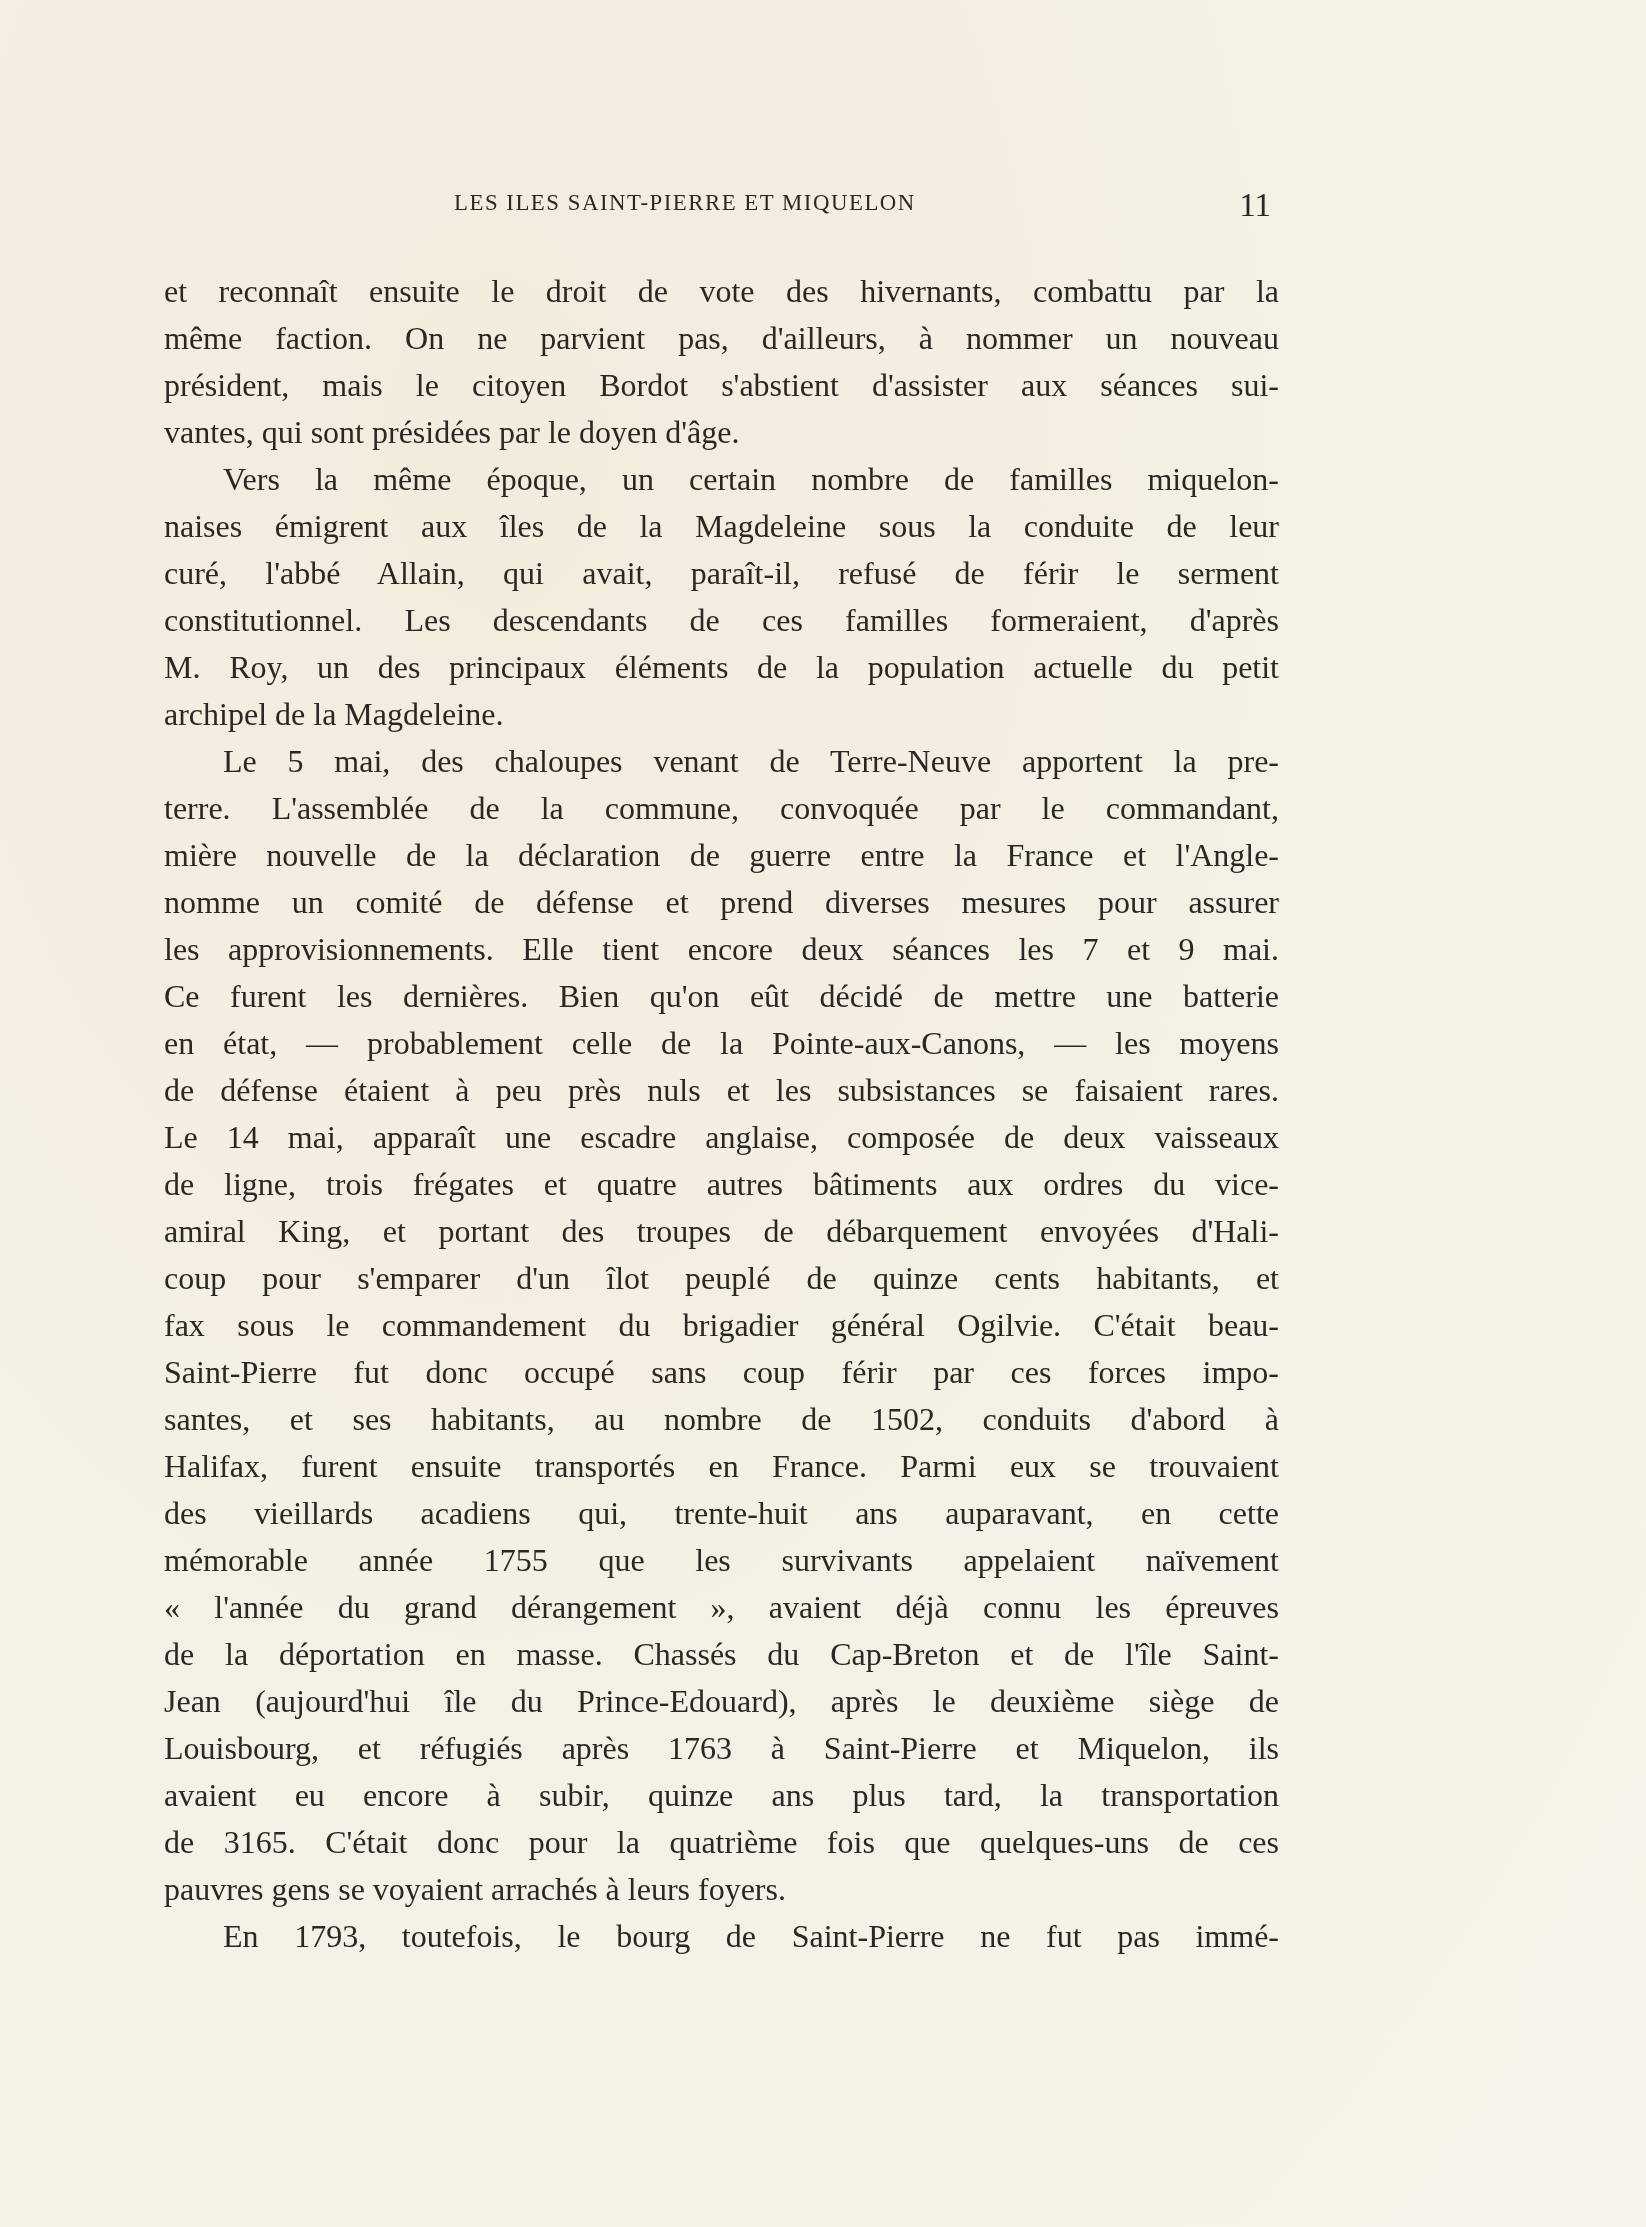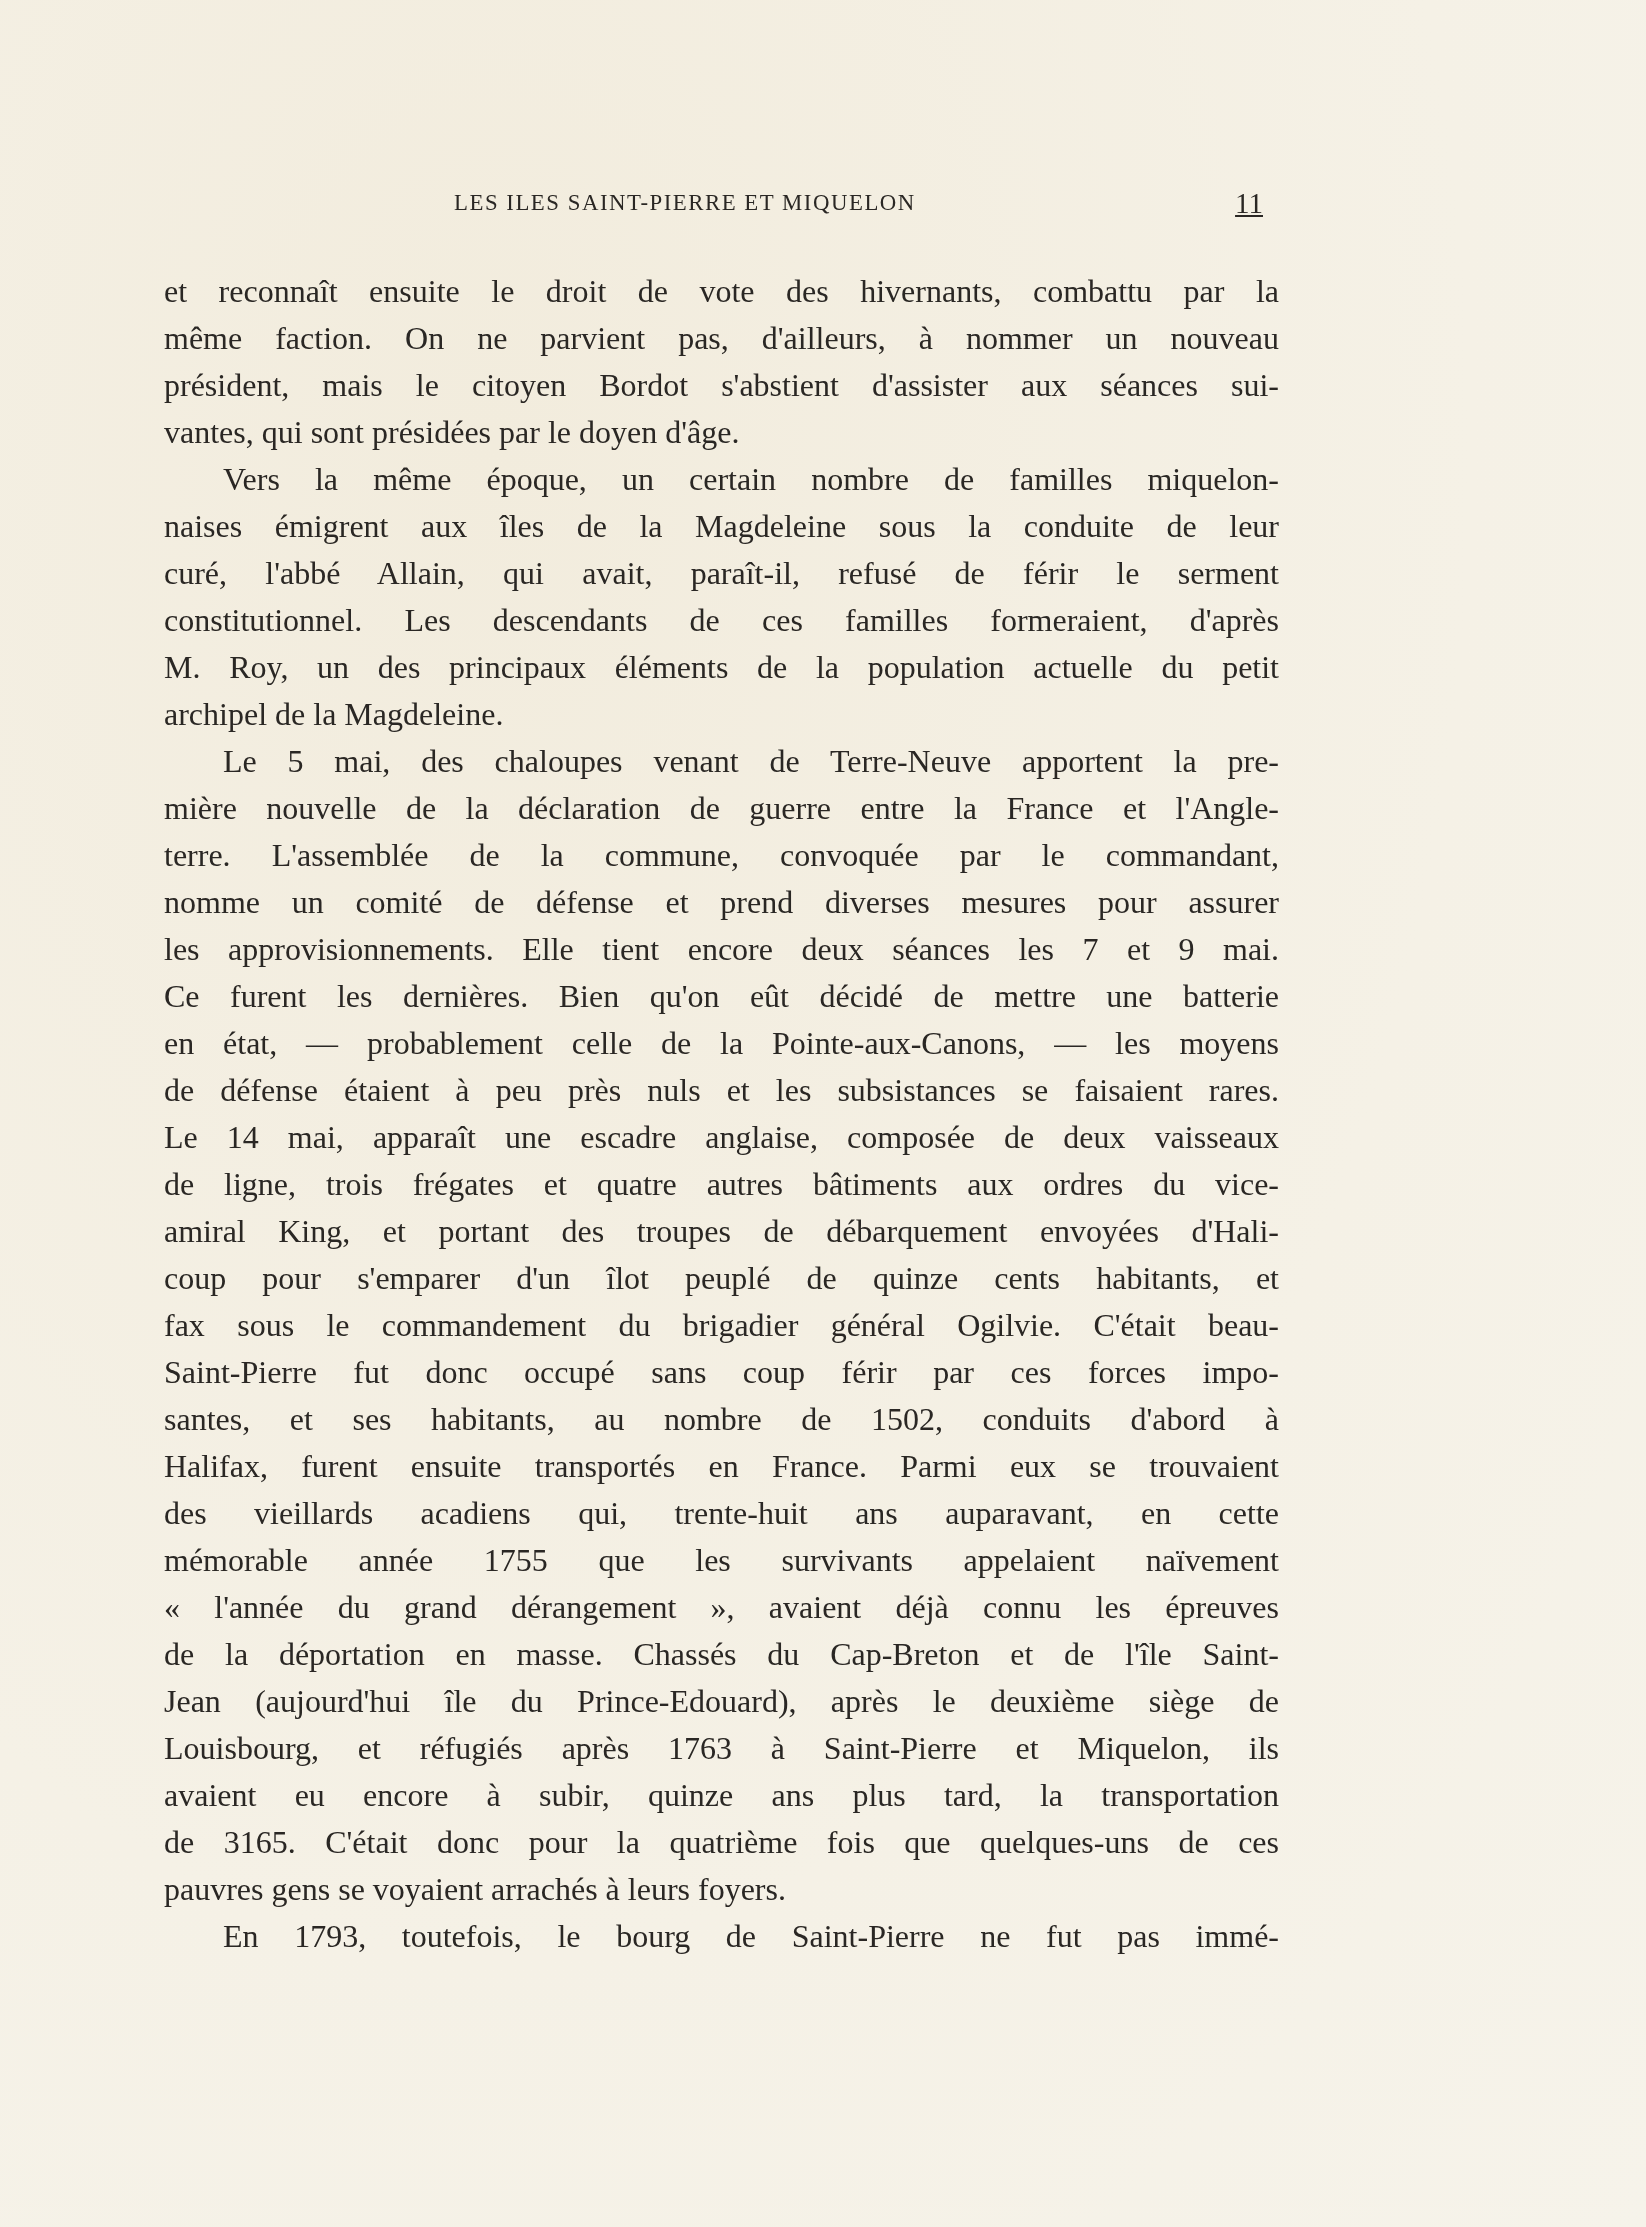--- a/index.html
+++ b/index.html
@@ -13,21 +13,21 @@
   }
   .page { position: absolute; left: 0; top: 0; width: 1378px; height: 2227px; }
   .running-head {
     position: absolute; top: 189px; left: 164px; width: 1115px; height: 38px;
   }
   .running-title {
     position: absolute; left: 290px; top: 0; font-size: 24px; letter-spacing: 1.6px;
     transform: scaleX(0.95); transform-origin: left top; white-space: nowrap;
   }
   .page-number {
-    position: absolute; right: 16px; top: -2.2px; font-size: 29px; text-decoration: underline;
+    position: absolute; right: 8px; top: -2.2px; font-size: 33px;
   }
   .body-text { position: absolute; left: 164px; top: 240px; width: 1115px; margin-top: 28px; }
   .line {
     height: 47px; line-height: 47px; font-size: 32px; white-space: nowrap;
     text-align: justify; text-align-last: justify;
   }
   .line.last { text-align-last: left; }
   .line.indent { padding-left: 59px; }
 </style>
 </head>
@@ -52,22 +52,22 @@
       <div class="line indent">Vers la même époque, un certain nombre de familles miquelon-</div>
       <div class="line">naises émigrent aux îles de la Magdeleine sous la conduite de leur</div>
       <div class="line">curé, l'abbé Allain, qui avait, paraît-il, refusé de férir le serment</div>
       <div class="line">constitutionnel. Les descendants de ces familles formeraient, d'après</div>
       <div class="line">M. Roy, un des principaux éléments de la population actuelle du petit</div>
       <div class="line last">archipel de la Magdeleine.</div>
     </div>
 
     <div class="paragraph">
       <div class="line indent">Le 5 mai, des chaloupes venant de Terre-Neuve apportent la pre-</div>
+      <div class="line">terre. L'assemblée de la commune, convoquée par le commandant,</div>
       <div class="line">mière nouvelle de la déclaration de guerre entre la France et l'Angle-</div>
-      <div class="line">terre. L'assemblée de la commune, convoquée par le commandant,</div>
       <div class="line">nomme un comité de défense et prend diverses mesures pour assurer</div>
       <div class="line">les approvisionnements. Elle tient encore deux séances les 7 et 9 mai.</div>
       <div class="line">Ce furent les dernières. Bien qu'on eût décidé de mettre une batterie</div>
       <div class="line">en état, — probablement celle de la Pointe-aux-Canons, — les moyens</div>
       <div class="line">de défense étaient à peu près nuls et les subsistances se faisaient rares.</div>
       <div class="line">Le 14 mai, apparaît une escadre anglaise, composée de deux vaisseaux</div>
       <div class="line">de ligne, trois frégates et quatre autres bâtiments aux ordres du vice-</div>
       <div class="line">amiral King, et portant des troupes de débarquement envoyées d'Hali-</div>
       <div class="line">coup pour s'emparer d'un îlot peuplé de quinze cents habitants, et</div>
       <div class="line">fax sous le commandement du brigadier général Ogilvie. C'était beau-</div>

